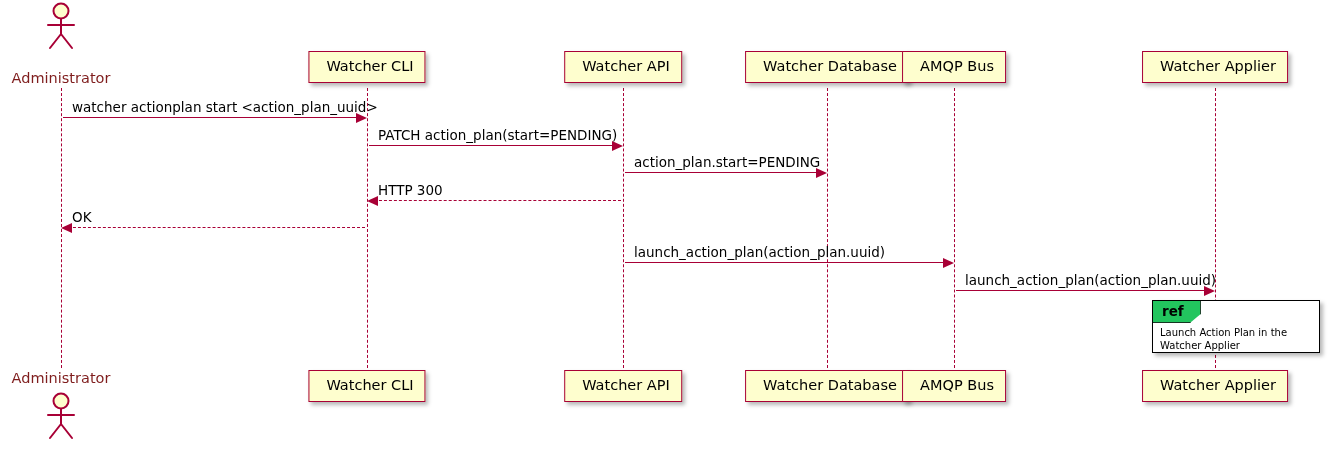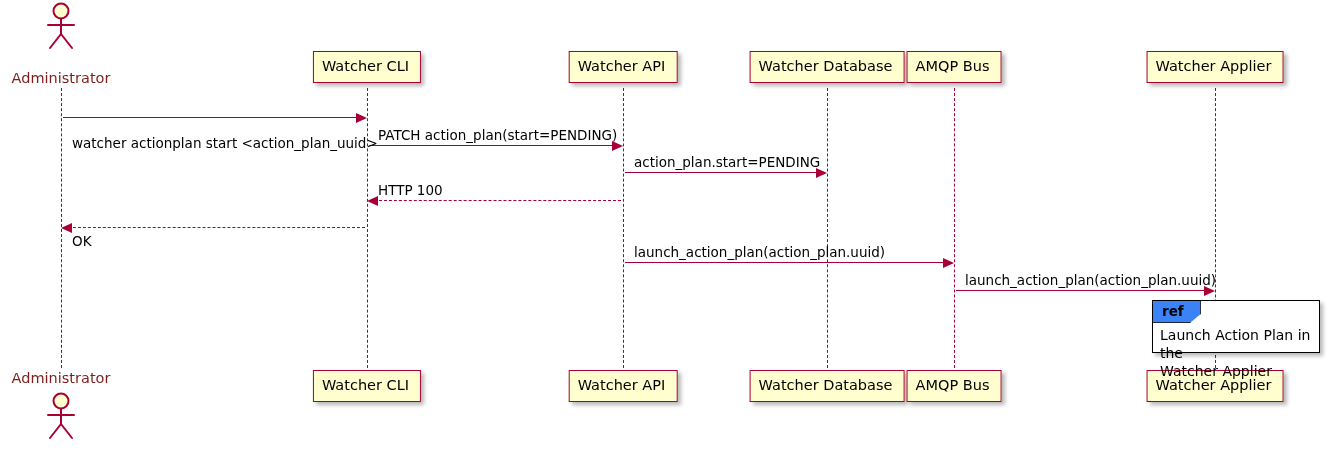--- a/index.html
+++ b/index.html
@@ -26,21 +26,21 @@
   }
   
   .pbox{
     position:absolute;
     background:#FEFECE;
     border:1.5px solid #A80036;
     box-shadow:3px 3px 4px rgba(0,0,0,0.28);
     color:#000000;
     font-size:14.5px;
     line-height:1;
-    padding:7px 11px 8px 8px;
+    padding:7px 11px 8px 17px;
     white-space:nowrap;
     transform:translateX(-50%);
     z-index:4;
     box-sizing:border-box;
     text-align:right;
   }
   
   .actor{
     position:absolute;
     transform:translateX(-50%);
@@ -92,35 +92,35 @@
     position:absolute;
     background:#FFFFFF;
     border:1.5px solid #000000;
     box-shadow:3px 3px 4px rgba(0,0,0,0.28);
     z-index:6;
     box-sizing:border-box;
   }
   .reftab{
     position:absolute;
     left:0;top:0;
-    background:#3b82f6;
+    background:#22c55e;
     border-right:1.5px solid #000000;
     border-bottom:1.5px solid #000000;
     font-weight:bold;
     font-size:13.5px;
     padding:3px 16px 3px 9px;
     line-height:1.1;
     color:#000000;
     clip-path:polygon(0 0,100% 0,100% 60%,78% 100%,0 100%);
   }
   .refbody{
     position:absolute;
     left:7px;
     top:26px;
-    font-size:14px;
+    font-size:10px;
     line-height:1.28;
     color:#000000;
     white-space:pre-line;
   }
 </style>
 </head>
 <body>
 
 <div id="diagram">
     <div class="lifeline" style="left: 61px; top: 88px; height: 280px;"></div>
@@ -144,33 +144,33 @@
     <div class="pbox" style="left: 623px; top: 51px;">Watcher API</div>
     <div class="pbox" style="left: 623px; top: 370px;">Watcher API</div>
     <div class="pbox" style="left: 827px; top: 51px;">Watcher Database</div>
     <div class="pbox" style="left: 827px; top: 370px;">Watcher Database</div>
     <div class="pbox" style="left: 954px; top: 51px;">AMQP Bus</div>
     <div class="pbox" style="left: 954px; top: 370px;">AMQP Bus</div>
     <div class="pbox" style="left: 1215px; top: 51px;">Watcher Applier</div>
     <div class="pbox" style="left: 1215px; top: 370px;">Watcher Applier</div>
     <div class="msg" style="left: 63px; width: 302px; top: 117px;"></div>
     <div class="arrowhead right" style="left: 356px; top: 112.5px;"></div>
-    <div class="msglabel" style="left: 72px; top: 101px; margin-top: 36px;">watcher actionplan start &lt;action_plan_uuid&gt;</div>
+    <div class="msglabel" style="left: 72px; top: 101px;">watcher actionplan start &lt;action_plan_uuid&gt;</div>
     <div class="msg" style="left: 369px; width: 252px; top: 145px;"></div>
     <div class="arrowhead right" style="left: 612px; top: 140.5px;"></div>
     <div class="msglabel" style="left: 378px; top: 129px;">PATCH action_plan(start=PENDING)</div>
     <div class="msg" style="left: 625px; width: 200px; top: 172px;"></div>
     <div class="arrowhead right" style="left: 816px; top: 167.5px;"></div>
     <div class="msglabel" style="left: 634px; top: 156px;">action_plan.start=PENDING</div>
     <div class="msg dashed" style="left: 369px; width: 252px; top: 200px;"></div>
     <div class="arrowhead left" style="left: 367px; top: 195.5px;"></div>
-    <div class="msglabel" style="left: 378px; top: 184px;">HTTP 100</div>
+    <div class="msglabel" style="left: 378px; top: 184px;">HTTP 300</div>
     <div class="msg dashed" style="left: 63px; width: 302px; top: 227px;"></div>
     <div class="arrowhead left" style="left: 61px; top: 222.5px;"></div>
-    <div class="msglabel" style="left: 72px; top: 211px; margin-top: 24px;">OK</div>
+    <div class="msglabel" style="left: 72px; top: 211px;">OK</div>
     <div class="msg" style="left: 625px; width: 327px; top: 262px;"></div>
     <div class="arrowhead right" style="left: 943px; top: 257.5px;"></div>
     <div class="msglabel" style="left: 634px; top: 246px;">launch_action_plan(action_plan.uuid)</div>
     <div class="msg" style="left: 956px; width: 257px; top: 290px;"></div>
     <div class="arrowhead right" style="left: 1204px; top: 285.5px;"></div>
     <div class="msglabel" style="left: 965px; top: 274px;">launch_action_plan(action_plan.uuid)</div>
     <div class="reffrag" style="left: 1152px; top: 300px; width: 168px; height: 53px;">
       <div class="reftab">ref</div>
       <div class="refbody">Launch Action Plan in the
 Watcher Applier</div>

